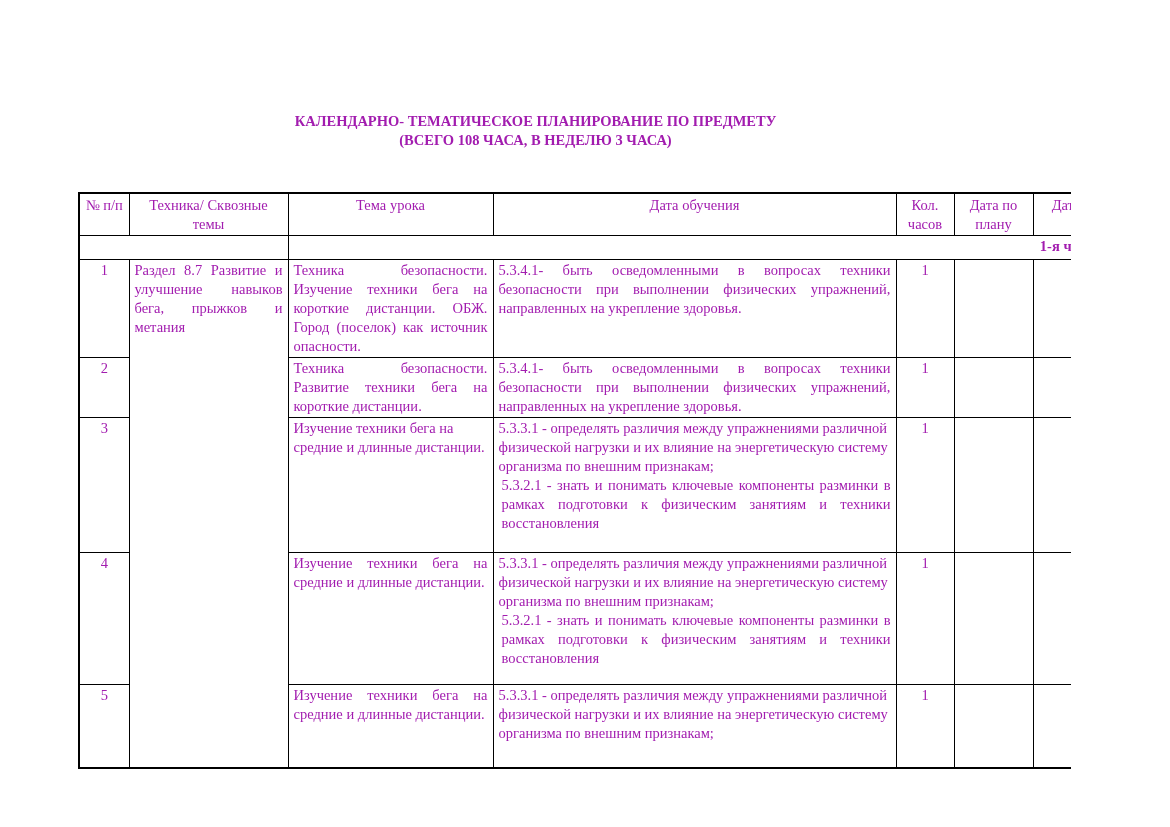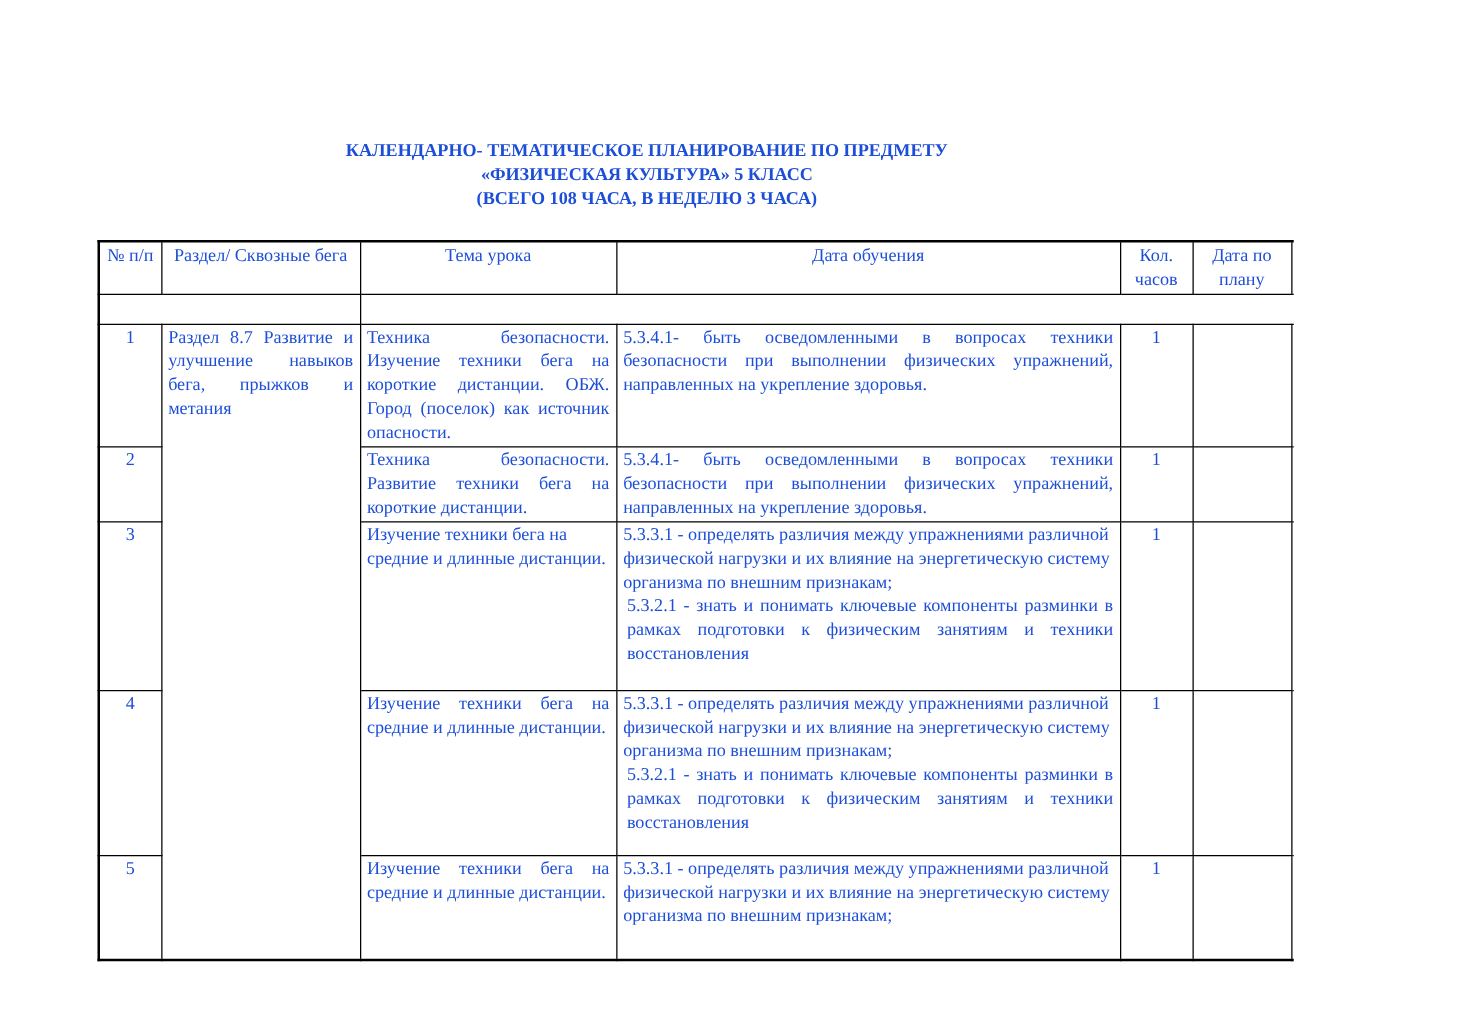--- a/index.html
+++ b/index.html
@@ -1,23 +1,24 @@
 <!DOCTYPE html>
 <html><head>
 <meta charset="utf-8">
 <style>
   html, body { margin:0; padding:0; background:#ffffff; }
   .page {
     position:relative;
     width:1035px;
     height:827px;
     background:#ffffff;
-    color:#1d4ed8;
+    color:#a21caf;
     font-family:"Liberation Serif", serif;
     overflow:hidden;
+    padding-left:36px;
   }
   .title-block {
     position:absolute;
     top:112px; left:0;
     width:100%;
     text-align:center;
     font-weight:bold;
     font-size:14.5px;
     line-height:19px;
   }
@@ -56,38 +57,37 @@
   .goal-p.indent { padding-left:3px; }
   td.section-cell { vertical-align:top; }
 </style>
 </head>
 <body>
 
 <div class="page">
 
   <div class="title-block">
     <div>КАЛЕНДАРНО- ТЕМАТИЧЕСКОЕ ПЛАНИРОВАНИЕ ПО ПРЕДМЕТУ</div>
-    <div>«ФИЗИЧЕСКАЯ КУЛЬТУРА» 5 КЛАСС</div>
     <div>(ВСЕГО 108 ЧАСА, В НЕДЕЛЮ 3 ЧАСА)</div>
   </div>
 
   <table class="plan">
     <colgroup>
       <col style="width:50px">
       <col style="width:159px">
       <col style="width:205px">
       <col style="width:403px">
       <col style="width:58px">
       <col style="width:79px">
       <col style="width:125px">
     </colgroup>
     <thead>
       <tr id="header-row" style="height:40px">
           <th>№ п/п</th>
-          <th>Раздел/ Сквозные бега</th>
+          <th>Техника/ Сквозные темы</th>
           <th>Тема урока</th>
           <th>Дата обучения</th>
           <th>Кол. часов</th>
           <th>Дата по плану</th>
           <th>Дата по факту</th>
         </tr>
     </thead>
     <tbody id="table-body">
       <tr style="height:24px">
         <td colspan="2"></td>

